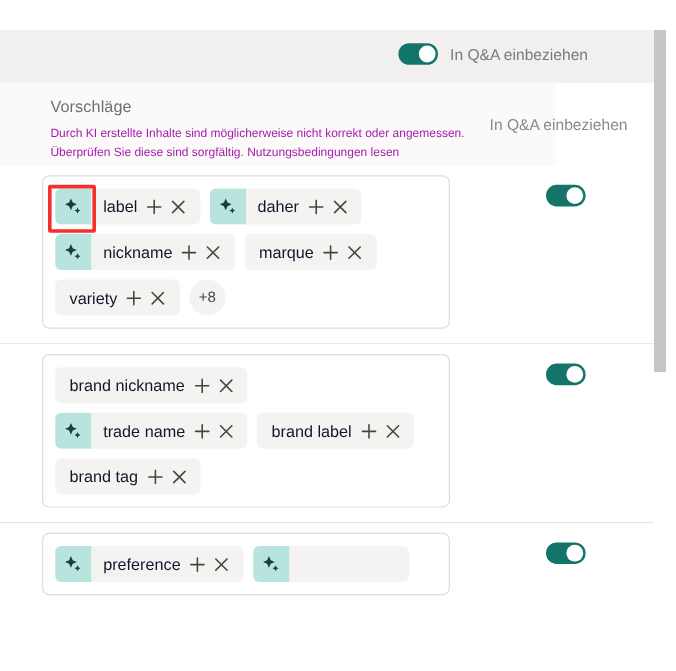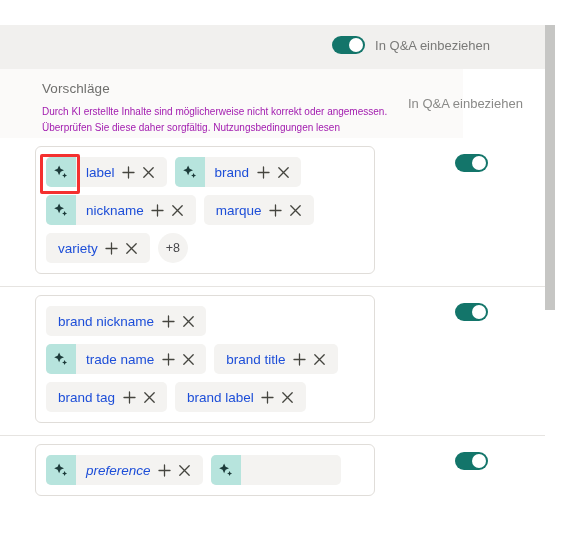--- a/index.html
+++ b/index.html
@@ -106,21 +106,21 @@
     left: 0;
     top: 138px;
     width: 545px;
   }
   .group {
     position: relative;
     border-bottom: 1px solid #e6e4e1;
     padding: 8px 0 12px 0;
     background: #ffffff;
   }
-  .group:last-child { border-bottom: none; font-style: italic; }
+  .group:last-child { border-bottom: none; }
 
   .group-card {
     margin-left: 35px;
     width: 340px;
     border: 1px solid #e0ddd9;
     border-radius: 6px;
     background: #ffffff;
     padding: 10px 10px 10px 10px;
     box-sizing: border-box;
     display: flex;
@@ -150,21 +150,21 @@
     height: 30px;
     background: #b7e4dd;
     display: flex;
     align-items: center;
     justify-content: center;
     flex: 0 0 auto;
   }
   .chip-icon svg { display: block; }
   .chip-text {
     font-size: 13.5px;
-    color: #1d4ed8;
+    color: #0f172a;
     padding: 0 4px 0 10px;
     white-space: nowrap;
   }
   .chip .chip-text.no-icon { padding-left: 12px; }
   .chip-btn {
     width: 20px;
     height: 30px;
     display: flex;
     align-items: center;
     justify-content: center;
@@ -252,21 +252,21 @@
       <div class="knob"></div>
     </div>
     <span class="switch-label">In Q&amp;A einbeziehen</span>
   </div>
 </div>
 
 <div class="suggest-head">
   <div class="suggest-title">Vorschläge</div>
   <div class="suggest-desc">
     <span>Durch KI erstellte Inhalte sind möglicherweise nicht korrekt oder angemessen.</span><br>
-    <span>Überprüfen Sie diese daher sorgfältig. Nutzungsbedingungen lesen</span>
+    <span>Überprüfen Sie diese sind sorgfältig. Nutzungsbedingungen lesen</span>
   </div>
 </div>
 
 <div class="overlap-label">In Q&amp;A einbeziehen</div>
 
 <div class="groups" id="groups-root">
     <div class="group">
       <div class="group-card">
         <div class="chip">
           <span class="chip-icon">
@@ -287,21 +287,21 @@
             </svg>
           </span>
         </div>
         <div class="chip">
           <span class="chip-icon">
             <svg width="16" height="16" viewBox="0 0 16 16" aria-hidden="true">
               <path d="M6.1 1.4 L7.6 4.8 L11.0 6.3 L7.6 7.8 L6.1 11.2 L4.6 7.8 L1.2 6.3 L4.6 4.8 Z" fill="#1d3b3a"></path>
               <path d="M11.6 9.0 L12.4 10.7 L14.1 11.5 L12.4 12.3 L11.6 14.0 L10.8 12.3 L9.1 11.5 L10.8 10.7 Z" fill="#1d3b3a"></path>
             </svg>
           </span>
-          <span class="chip-text">brand</span>
+          <span class="chip-text">daher</span>
           <span class="chip-btn">
             <svg width="13" height="13" viewBox="0 0 13 13" aria-hidden="true">
               <path d="M6.5 1 V12 M1 6.5 H12" stroke="#45453f" stroke-width="1.3" stroke-linecap="round"></path>
             </svg>
           </span>
           <span class="chip-btn">
             <svg width="13" height="13" viewBox="0 0 13 13" aria-hidden="true">
               <path d="M1.8 1.8 L11.2 11.2 M11.2 1.8 L1.8 11.2" stroke="#45453f" stroke-width="1.3" stroke-linecap="round"></path>
             </svg>
           </span>
@@ -387,47 +387,34 @@
               <path d="M6.5 1 V12 M1 6.5 H12" stroke="#45453f" stroke-width="1.3" stroke-linecap="round"></path>
             </svg>
           </span>
           <span class="chip-btn">
             <svg width="13" height="13" viewBox="0 0 13 13" aria-hidden="true">
               <path d="M1.8 1.8 L11.2 11.2 M11.2 1.8 L1.8 11.2" stroke="#45453f" stroke-width="1.3" stroke-linecap="round"></path>
             </svg>
           </span>
         </div>
         <div class="chip">
-          <span class="chip-text no-icon">brand title</span>
+          <span class="chip-text no-icon">brand label</span>
           <span class="chip-btn">
             <svg width="13" height="13" viewBox="0 0 13 13" aria-hidden="true">
               <path d="M6.5 1 V12 M1 6.5 H12" stroke="#45453f" stroke-width="1.3" stroke-linecap="round"></path>
             </svg>
           </span>
           <span class="chip-btn">
             <svg width="13" height="13" viewBox="0 0 13 13" aria-hidden="true">
               <path d="M1.8 1.8 L11.2 11.2 M11.2 1.8 L1.8 11.2" stroke="#45453f" stroke-width="1.3" stroke-linecap="round"></path>
             </svg>
           </span>
         </div>
         <div class="chip">
           <span class="chip-text no-icon">brand tag</span>
-          <span class="chip-btn">
-            <svg width="13" height="13" viewBox="0 0 13 13" aria-hidden="true">
-              <path d="M6.5 1 V12 M1 6.5 H12" stroke="#45453f" stroke-width="1.3" stroke-linecap="round"></path>
-            </svg>
-          </span>
-          <span class="chip-btn">
-            <svg width="13" height="13" viewBox="0 0 13 13" aria-hidden="true">
-              <path d="M1.8 1.8 L11.2 11.2 M11.2 1.8 L1.8 11.2" stroke="#45453f" stroke-width="1.3" stroke-linecap="round"></path>
-            </svg>
-          </span>
-        </div>
-        <div class="chip">
-          <span class="chip-text no-icon">brand label</span>
           <span class="chip-btn">
             <svg width="13" height="13" viewBox="0 0 13 13" aria-hidden="true">
               <path d="M6.5 1 V12 M1 6.5 H12" stroke="#45453f" stroke-width="1.3" stroke-linecap="round"></path>
             </svg>
           </span>
           <span class="chip-btn">
             <svg width="13" height="13" viewBox="0 0 13 13" aria-hidden="true">
               <path d="M1.8 1.8 L11.2 11.2 M11.2 1.8 L1.8 11.2" stroke="#45453f" stroke-width="1.3" stroke-linecap="round"></path>
             </svg>
           </span>

